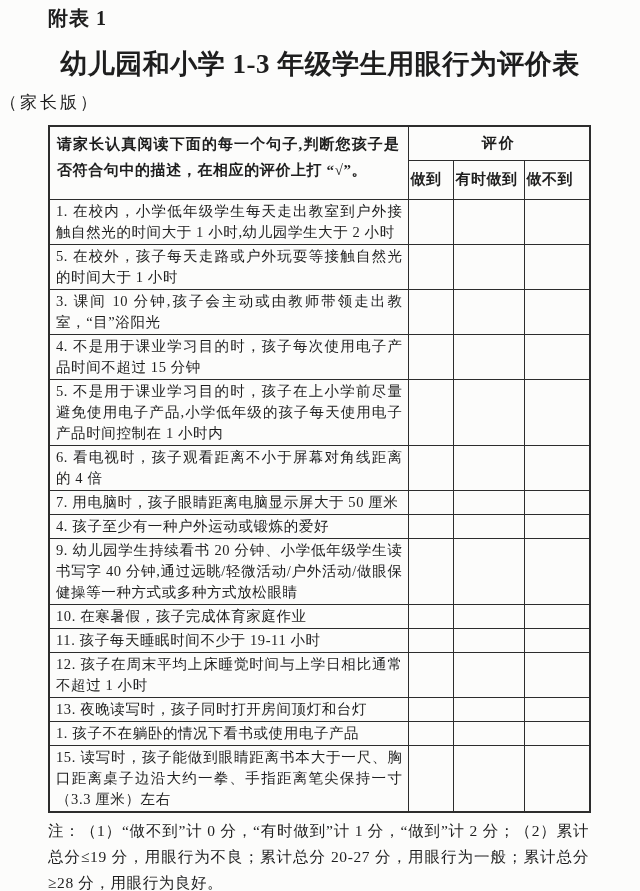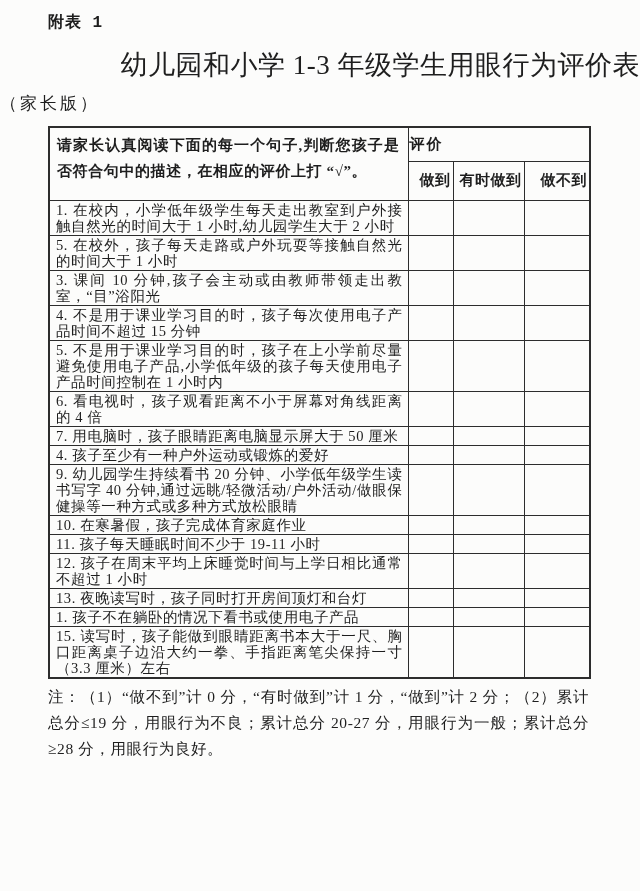--- a/index.html
+++ b/index.html
@@ -12,32 +12,32 @@
     color: #1e1e1e;
     font-family: "Liberation Serif", "DejaVu Serif", serif;
   }
   .page {
     position: relative;
     width: 640px;
     height: 891px;
     box-sizing: border-box;
   }
   .annex {
-    padding-top: 12px;
+    padding-top: 5px;
     margin-left: 48px;
-    font-family: Liberation Mono, monospace;
-    font-size: 16px;
+    font-family: Liberation Serif, serif;
+    font-size: 20px;
     font-weight: bold;
     letter-spacing: 1px;
   }
   .title {
     margin: 14px 0 0 0;
-    text-align: right;
+    text-align: center;
     font-size: 27px;
-    font-weight: normal;
+    font-weight: bold;
     letter-spacing: 0.5px;
   }
   .subtitle {
     margin-top: 9px;
     font-size: 17px;
     letter-spacing: 3px;
   }
   table.eval-table {
     margin: 11px 0 0 48px;
     width: 541px;
@@ -53,36 +53,36 @@
   .instr-cell {
     font-size: 15px;
     font-weight: bold;
     line-height: 26px;
     padding: 4px 8px 16px 7px;
     text-align: justify;
     letter-spacing: 0.6px;
   }
   .eval-header-cell {
     height: 28px;
-    text-align: left;
+    text-align: center;
     font-weight: bold;
     font-size: 15px;
     letter-spacing: 2px;
   }
   .option-cell {
     height: 32px;
-    text-align: right;
+    text-align: left;
     font-weight: bold;
     font-size: 15px;
     letter-spacing: 0.5px;
     padding: 0 2px;
   }
   .q-cell {
     font-size: 14.5px;
-    line-height: 16px;
+    line-height: 21px;
     padding: 1px 5px 1px 6px;
     text-align: justify;
     letter-spacing: 0.6px;
   }
   .tick-cell {
     background: transparent;
     cursor: pointer;
   }
   .note {
     width: 541px;

